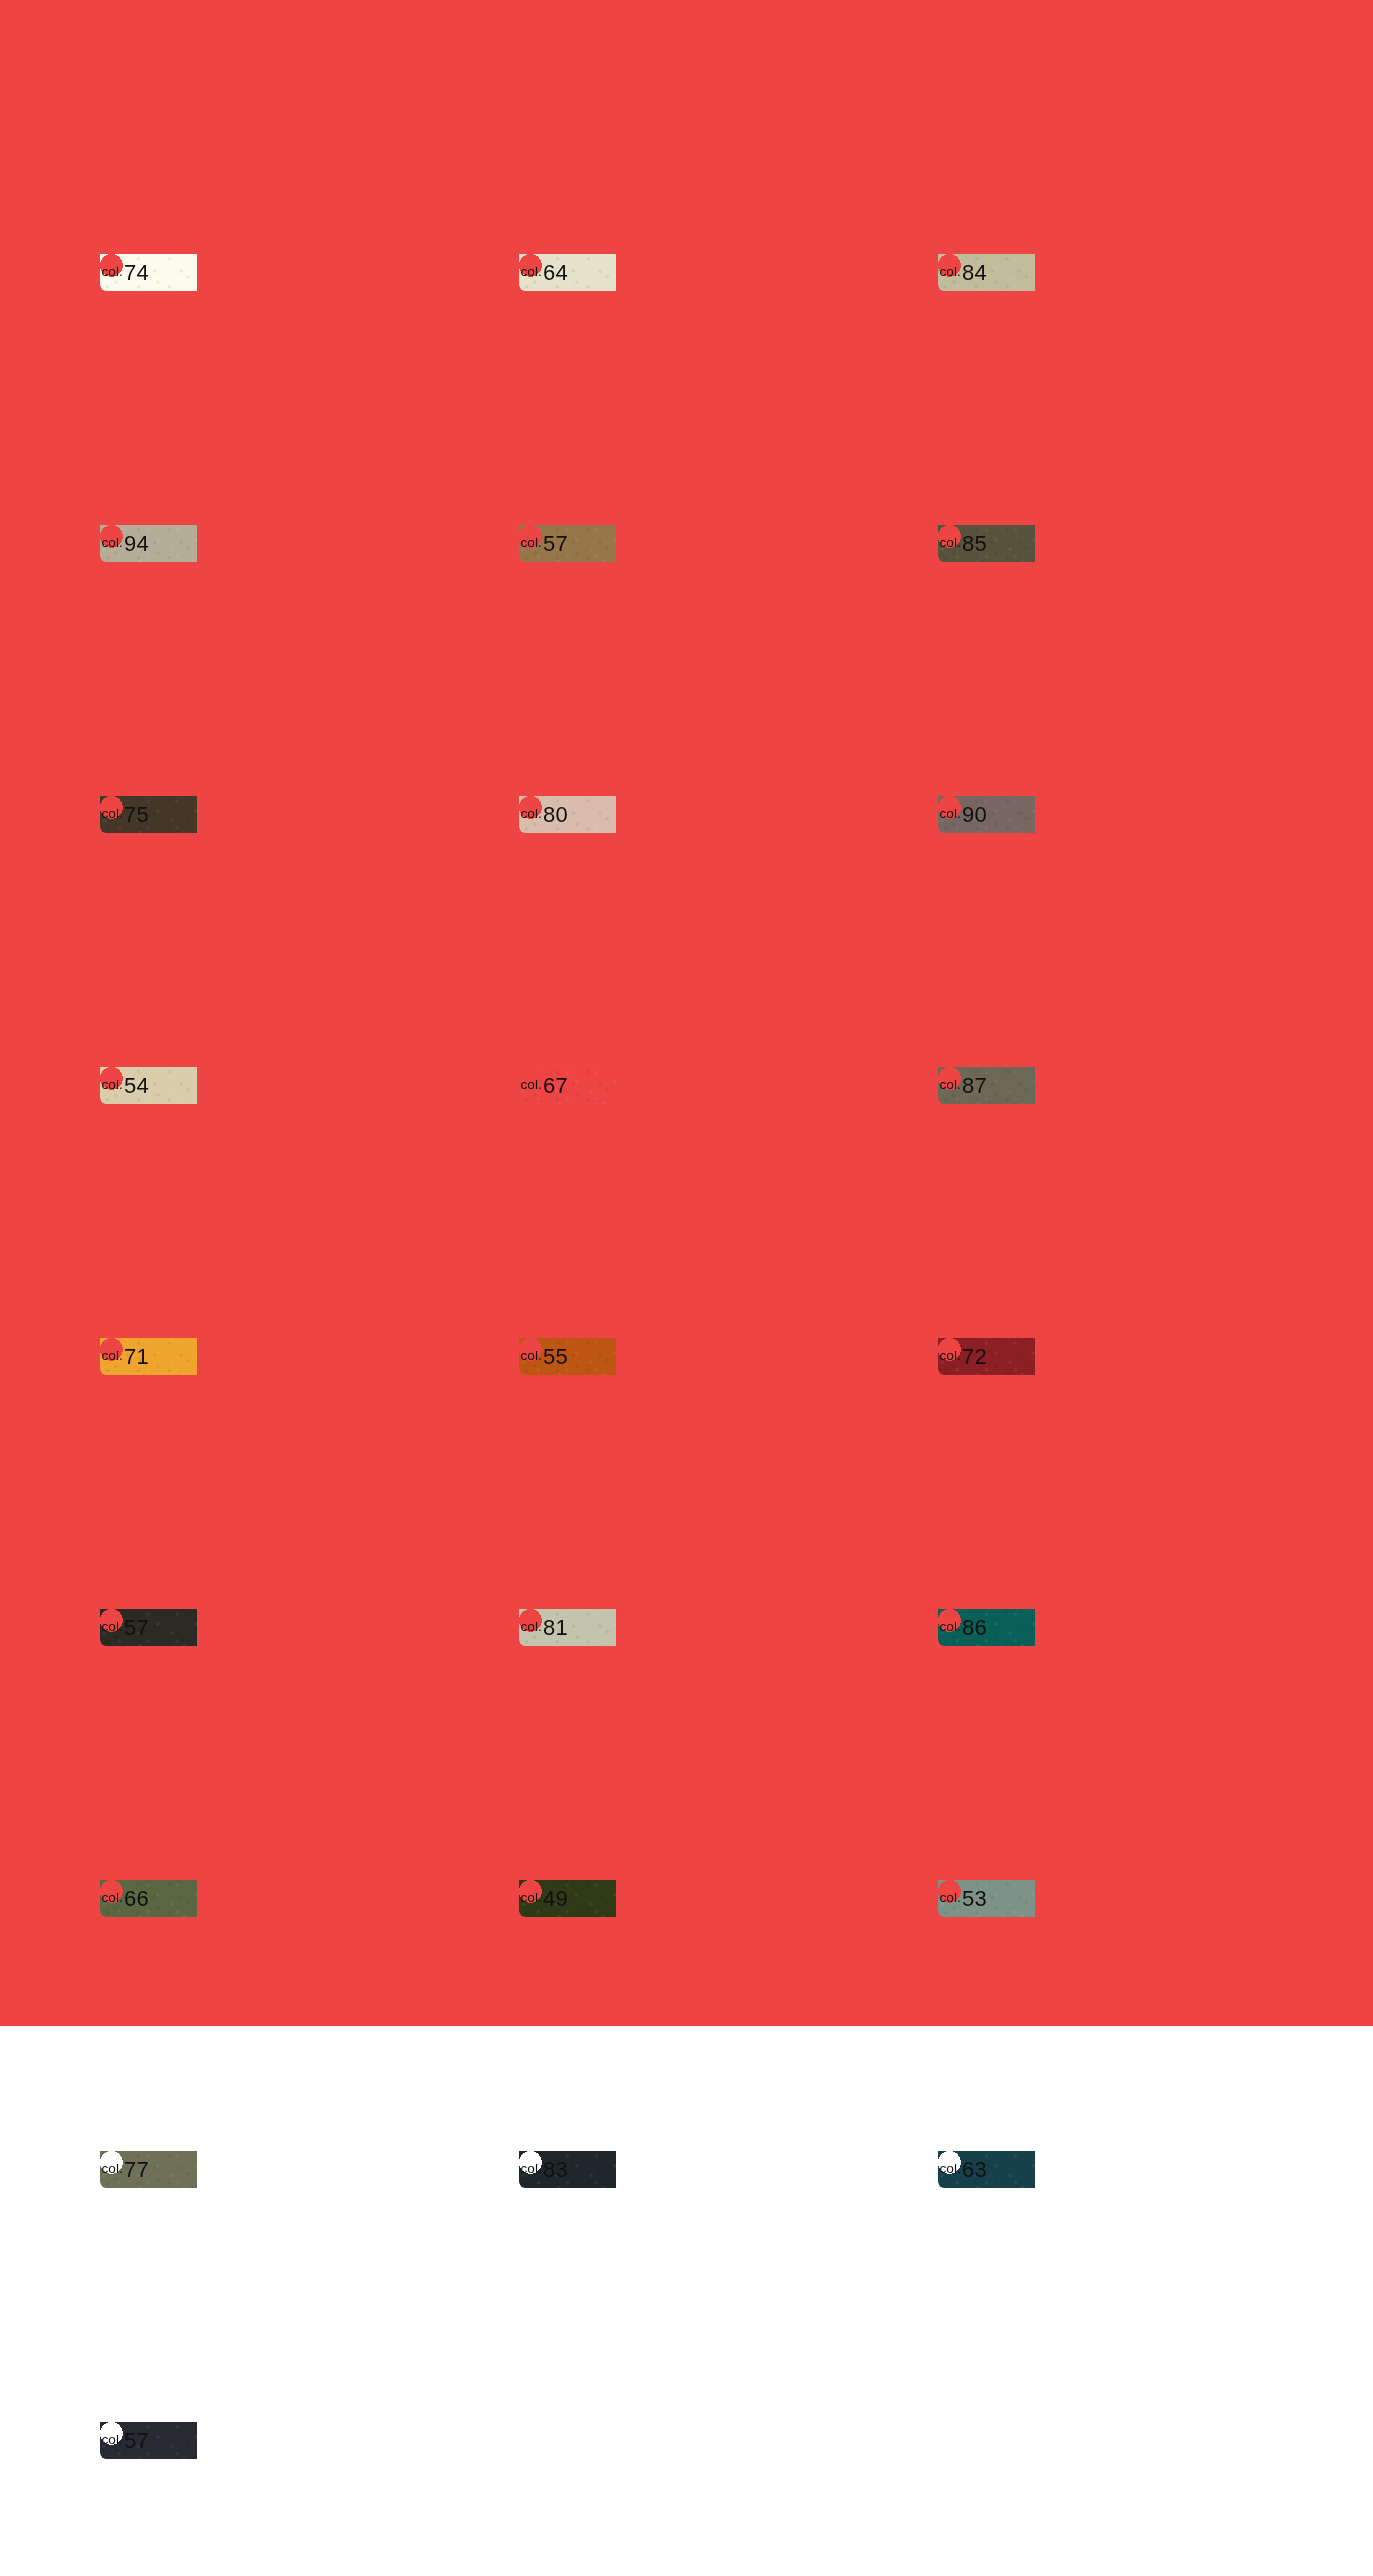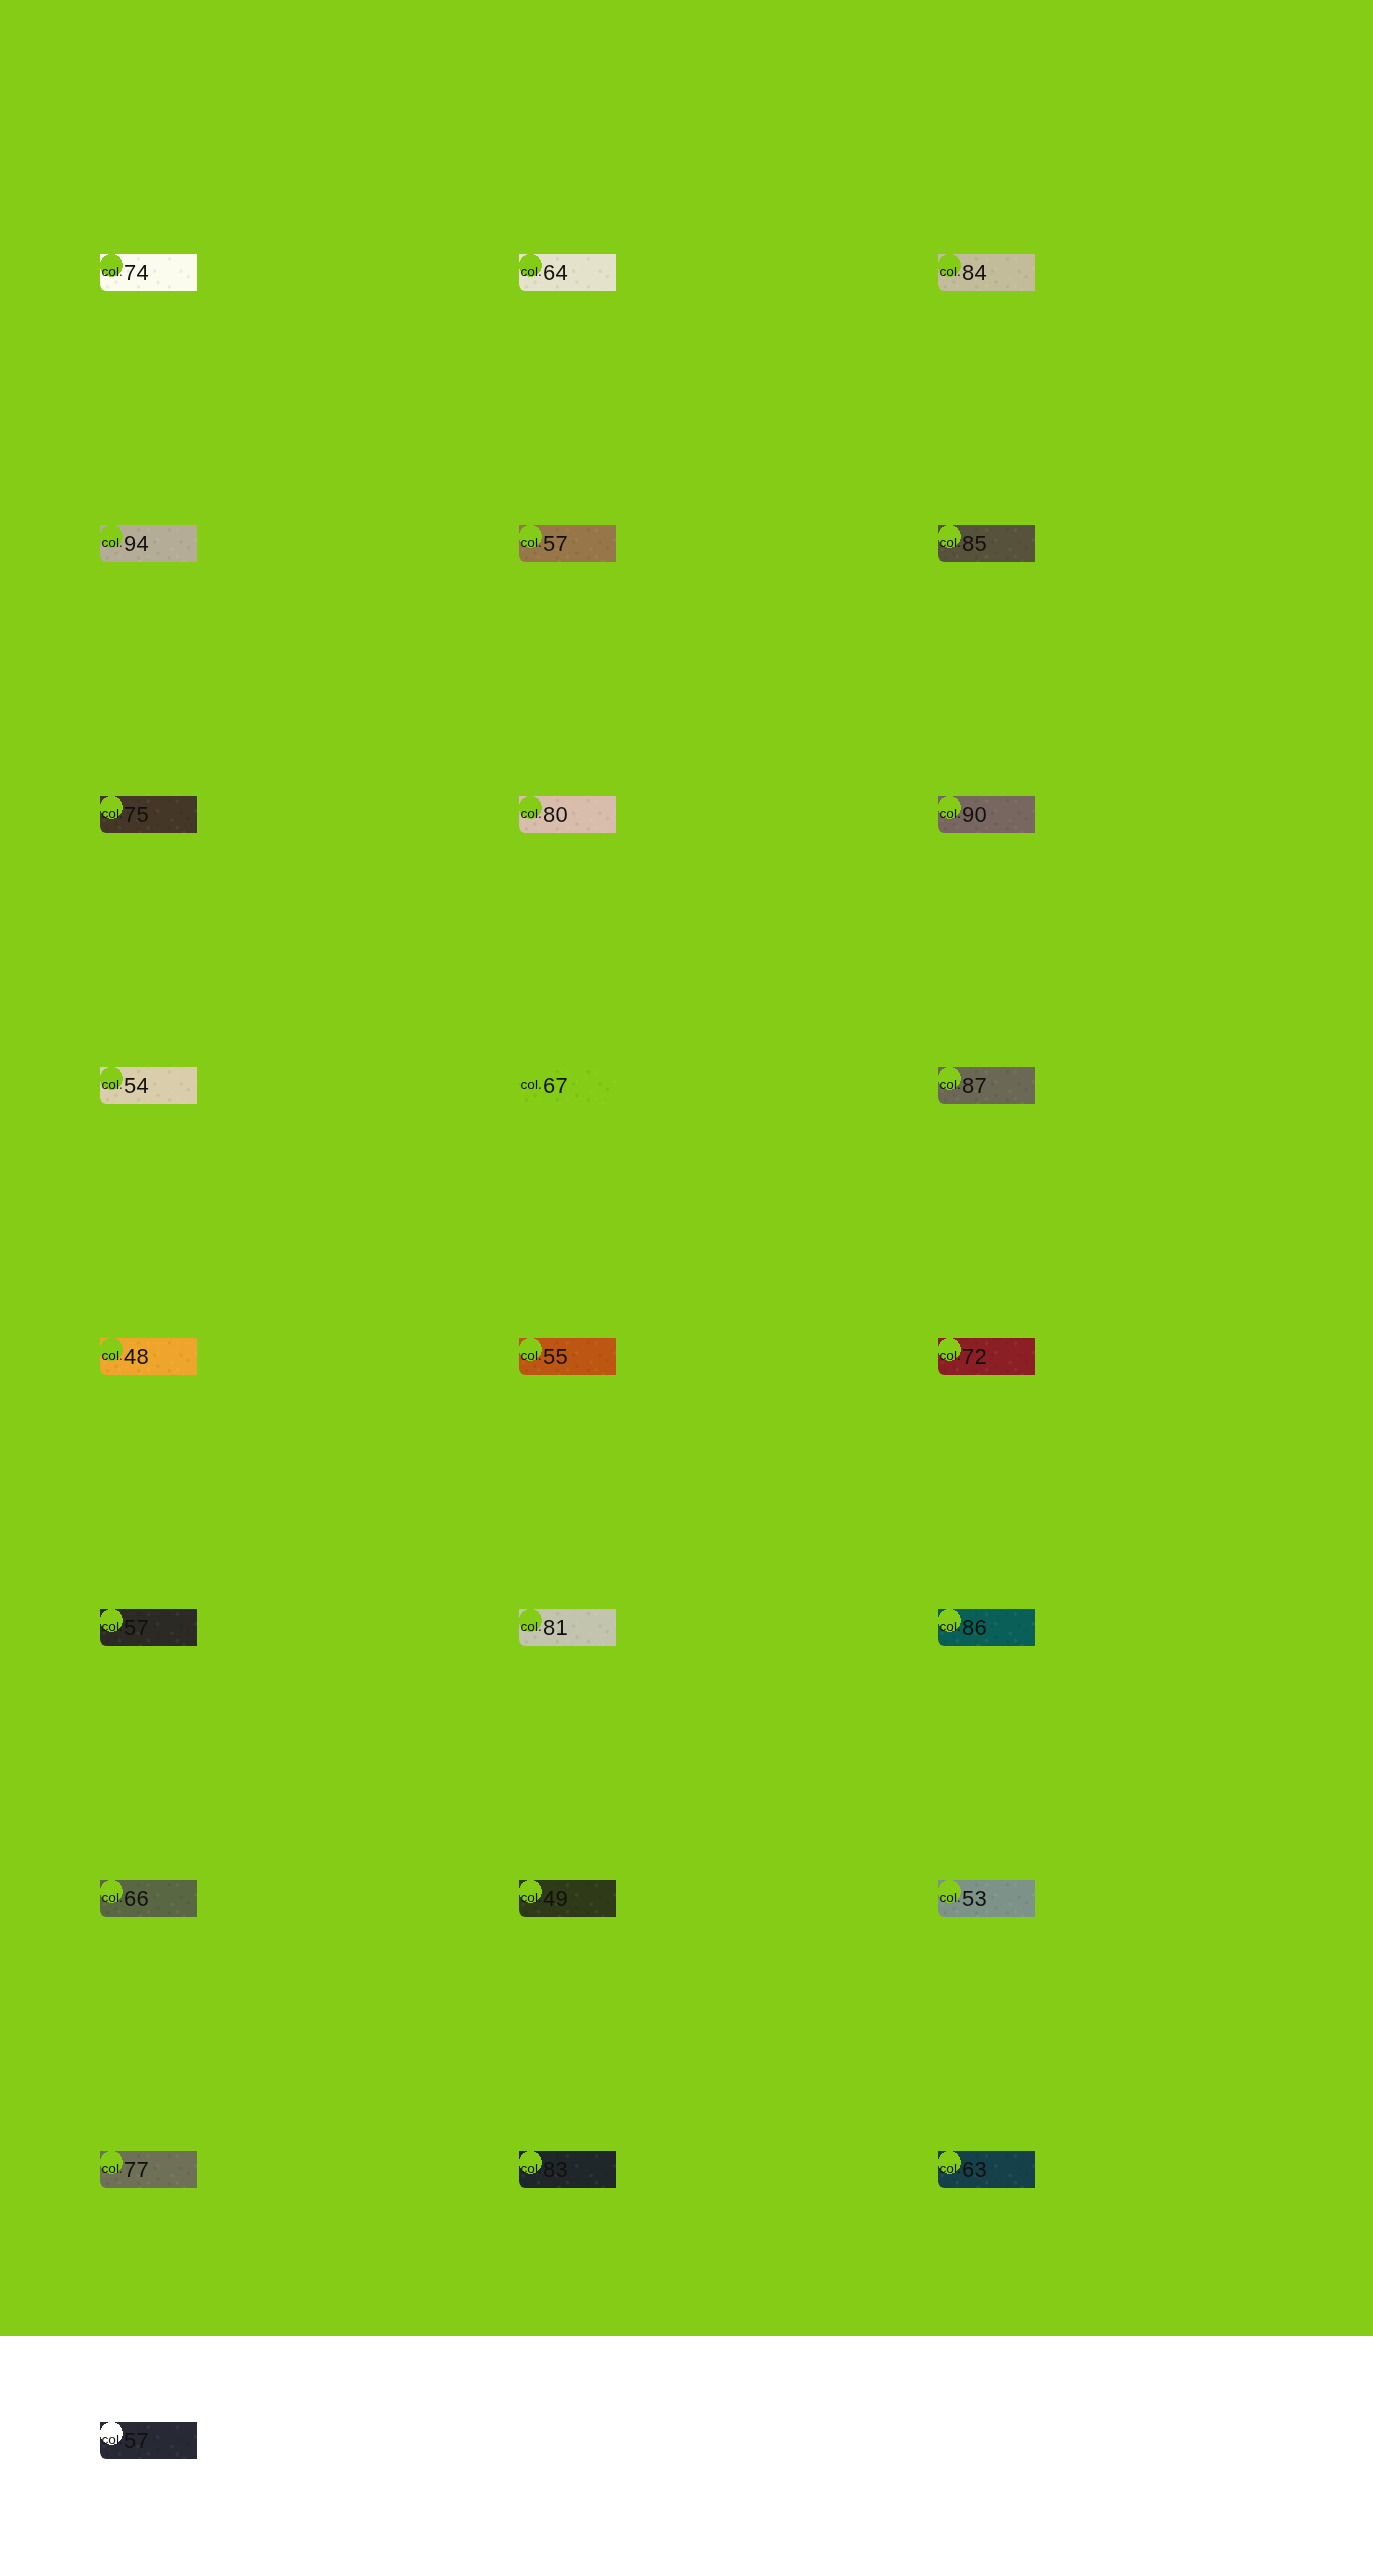--- a/index.html
+++ b/index.html
@@ -11,22 +11,22 @@
   body {
     width: 1374px;
     height: 2576px;
     font-family: "Liberation Sans", sans-serif;
     -webkit-font-smoothing: antialiased;
   }
 
   .sheet {
     position: relative;
     width: 1374px;
-    height: 2336px;
-    background: #84cc16;
+    height: 2026px;
+    background: #ef4444;
     box-sizing: border-box;
   }
 
   .swatch-grid {
     position: absolute;
     left: 100px;
     top: 69px;
     width: 1177px;
     display: grid;
     grid-template-columns: repeat(3, 342px);
@@ -206,21 +206,21 @@
         <div class="swatch-chip" style="background: rgb(107, 104, 85);"></div>
         <div class="swatch-label">
           <span class="label-prefix">col.</span>
           <span class="label-number">87</span>
         </div>
       </div>
       <div class="swatch">
         <div class="swatch-chip" style="background: rgb(239, 164, 46);"></div>
         <div class="swatch-label">
           <span class="label-prefix">col.</span>
-          <span class="label-number">48</span>
+          <span class="label-number">71</span>
         </div>
       </div>
       <div class="swatch">
         <div class="swatch-chip" style="background: rgb(189, 86, 19);"></div>
         <div class="swatch-label">
           <span class="label-prefix">col.</span>
           <span class="label-number">55</span>
         </div>
       </div>
       <div class="swatch">

